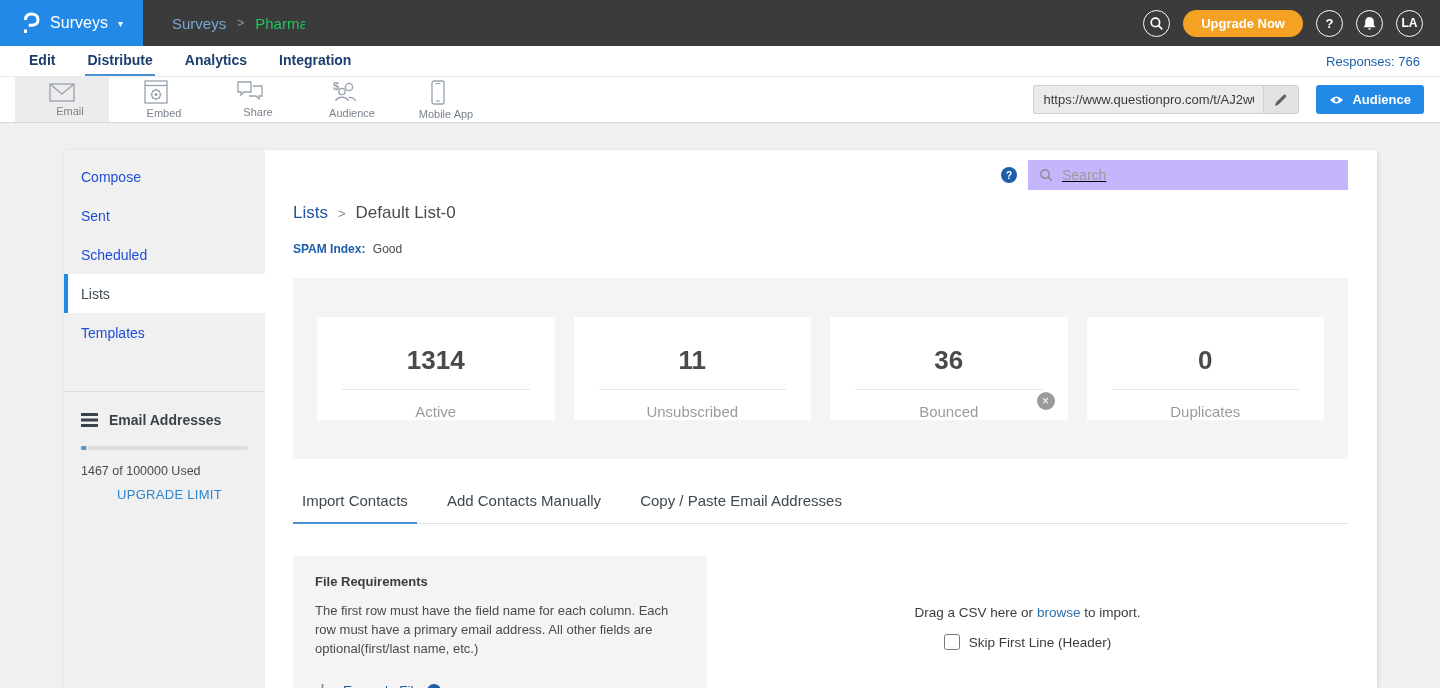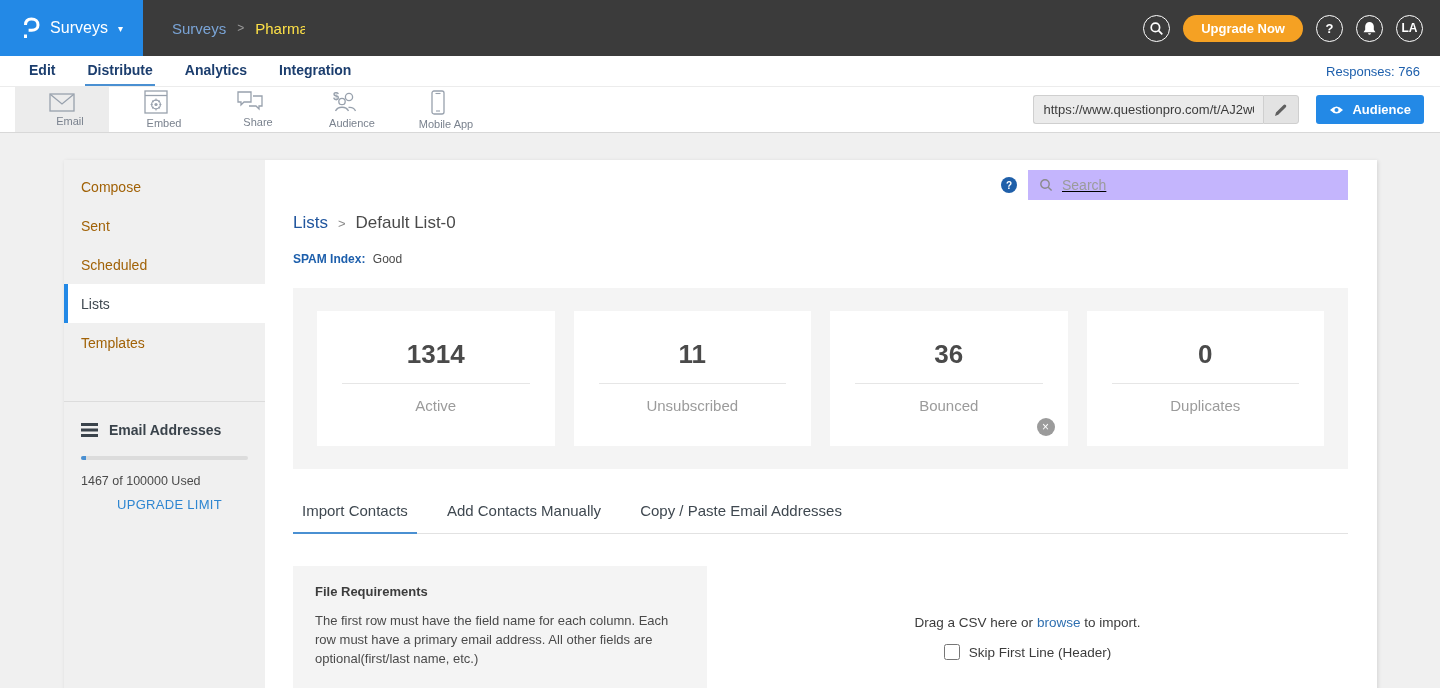--- a/index.html
+++ b/index.html
@@ -1,27 +1,27 @@
 <!DOCTYPE html>
 <html><head>
 <meta charset="utf-8">
 <style>
   * { margin:0; padding:0; box-sizing:border-box; }
   html,body { width:1440px; height:688px; }
   body { font-family:"Liberation Sans", sans-serif; background:#f0f0f0; overflow:hidden; }
 
   
-  .topbar { height:56px; background:#3b3b3b; display:flex; align-items:center; color:#fff; }
+  .topbar { height:46px; background:#3b3b3b; display:flex; align-items:center; color:#fff; }
   .logo-area { width:143px; height:100%; background:#2389e6; display:flex; align-items:center; justify-content:center; gap:9px; cursor:pointer; flex-shrink:0; }
   .product-label { font-size:16px; font-weight:500; color:#fff; }
   .caret { font-size:10px; color:#fff; margin-left:1px; }
   .tb-breadcrumb { margin-left:29px; display:flex; align-items:center; font-size:15px; gap:11px; }
   .tb-root { color:#7aa4d6; cursor:pointer; }
   .tb-sep { color:#9a9a9a; font-size:12px; }
-  .tb-current { color:#fde047; width:50px; overflow:hidden; white-space:nowrap; }
+  .tb-current { color:#22c55e; width:50px; overflow:hidden; white-space:nowrap; }
   .tb-right { margin-left:auto; display:flex; align-items:center; margin-right:17px; gap:13px; }
   .circle-btn { width:27px; height:27px; border:1.6px solid #fff; border-radius:50%; display:flex; align-items:center; justify-content:center; font-size:13px; font-weight:bold; color:#fff; background:transparent; cursor:pointer; flex-shrink:0; }
   .upgrade-btn { background:#f5a123; border:none; color:#fff; height:27px; padding:0 18px; border-radius:14px; font-size:13px; font-weight:bold; cursor:pointer; font-family:inherit; }
 
   
   .navrow { height:30px; background:#fff; display:flex; align-items:center; padding-left:27px; }
   .nav-tab { font-size:14px; font-weight:600; color:#1c3e6e; margin-right:28px; height:100%; display:flex; align-items:center; border-bottom:2px solid transparent; padding:0 2px; cursor:pointer; }
   .nav-tab.active { border-bottom-color:#4a90d2; }
   .responses { margin-left:auto; margin-right:20px; font-size:13px; color:#1d5fac; font-weight:500; }
 
@@ -34,21 +34,21 @@
   .url-input { width:230px; height:29px; background:#ebebeb; border:1px solid #cfcfcf; border-right:none; border-radius:3px 0 0 3px; padding:0 9px; font-size:13px; color:#3c3c3c; font-family:inherit; outline:none; white-space:nowrap; overflow:hidden; }
   .pencil-btn { width:36px; height:29px; background:#e3e3e3; border:1px solid #cfcfcf; border-radius:0 3px 3px 0; display:flex; align-items:center; justify-content:center; cursor:pointer; }
   .preview-btn { margin-left:17px; height:29px; padding:0 13px; display:flex; gap:8px; background:#2389e6; color:#fff; border:none; border-radius:3px; font-size:13px; font-weight:bold; align-items:center; cursor:pointer; font-family:inherit; }
 
   
   .band { height:27px; background:#f0f0f0; }
   .content-card { margin-left:64px; width:1313px; height:538px; background:#fff; box-shadow:1px 1px 4px rgba(0,0,0,0.12); display:flex; }
 
   
   .sidebar { width:201px; background:#f0f0f0; padding-top:7px; flex-shrink:0; }
-  .side-item { height:39px; display:flex; align-items:center; padding-left:17px; font-size:14px; color:#a16207; cursor:pointer; }
+  .side-item { height:39px; display:flex; align-items:center; padding-left:17px; font-size:14px; color:#1d4ed8; cursor:pointer; }
   .side-item.active { background:#fff; border-left:4px solid #2389e6; padding-left:13px; color:#3f4850; }
   .side-divider { border-top:1px solid #dcdcdc; margin-top:39px; }
   .email-section { padding:20px 17px 0; }
   .email-head { display:flex; align-items:center; gap:11px; font-size:14px; font-weight:bold; color:#3a434b; }
   .progress { margin-top:18px; height:4px; background:#dcdcdc; border-radius:2px; overflow:hidden; }
   .progress-fill { width:3%; height:100%; background:#4a90d2; }
   .usage { margin-top:14px; font-size:12.5px; color:#4a4a4a; }
   .upgrade-limit { margin-top:9px; font-size:13px; color:#2e86d1; font-weight:500; cursor:pointer; letter-spacing:0.3px;margin-left:36px; }
 
   
@@ -61,21 +61,21 @@
 
   .crumb-row { margin-top:13px; display:flex; align-items:center; font-size:17px; }
   .crumb-link { color:#21569e; cursor:pointer; }
   .crumb-sep { color:#8a8a8a; font-size:13px; margin:0 10px; }
   .crumb-current { color:#4a4a4a; }
 
   .spam-row { margin-top:19px; font-size:12px; }
   .spam-label { color:#1d5fac; font-weight:600; }
   .spam-value { color:#4a4a4a; margin-left:4px; }
 
-  .stats-panel { margin-top:22px; background:#f4f4f4; padding:23px 24px; display:flex; gap:19px; height:181px; }
+  .stats-panel { margin-top:22px; background:#f4f4f4; padding:23px 24px; display:flex; gap:19px; height:181px;align-items:center; }
   .stat-card { flex:1; background:#fff; text-align:center; padding-top:28px; position:relative; }
   .stat-value { font-size:26px; font-weight:bold; color:#4a4a4a; }
   .stat-div { margin:13px 25px 0; border-top:1px solid #e6e6e6; }
   .stat-label { margin-top:13px; font-size:15px; color:#9b9b9b; }
   .clear-icon { position:absolute; right:13px; bottom:10px; width:18px; height:18px; border-radius:50%; background:#9b9b9b; color:#fff; font-size:12px; line-height:1; display:flex; align-items:center; justify-content:center; cursor:pointer; }
 
   .tabs-row { margin-top:33px; border-bottom:1px solid #e2e2e2; display:flex; gap:21px; }
   .ctab { padding:0 9px 13px; font-size:15px; color:#3f4850; cursor:pointer; border-bottom:2px solid transparent; margin-bottom:-1px; }
   .ctab.active { border-bottom-color:#4a90d2; }
 

